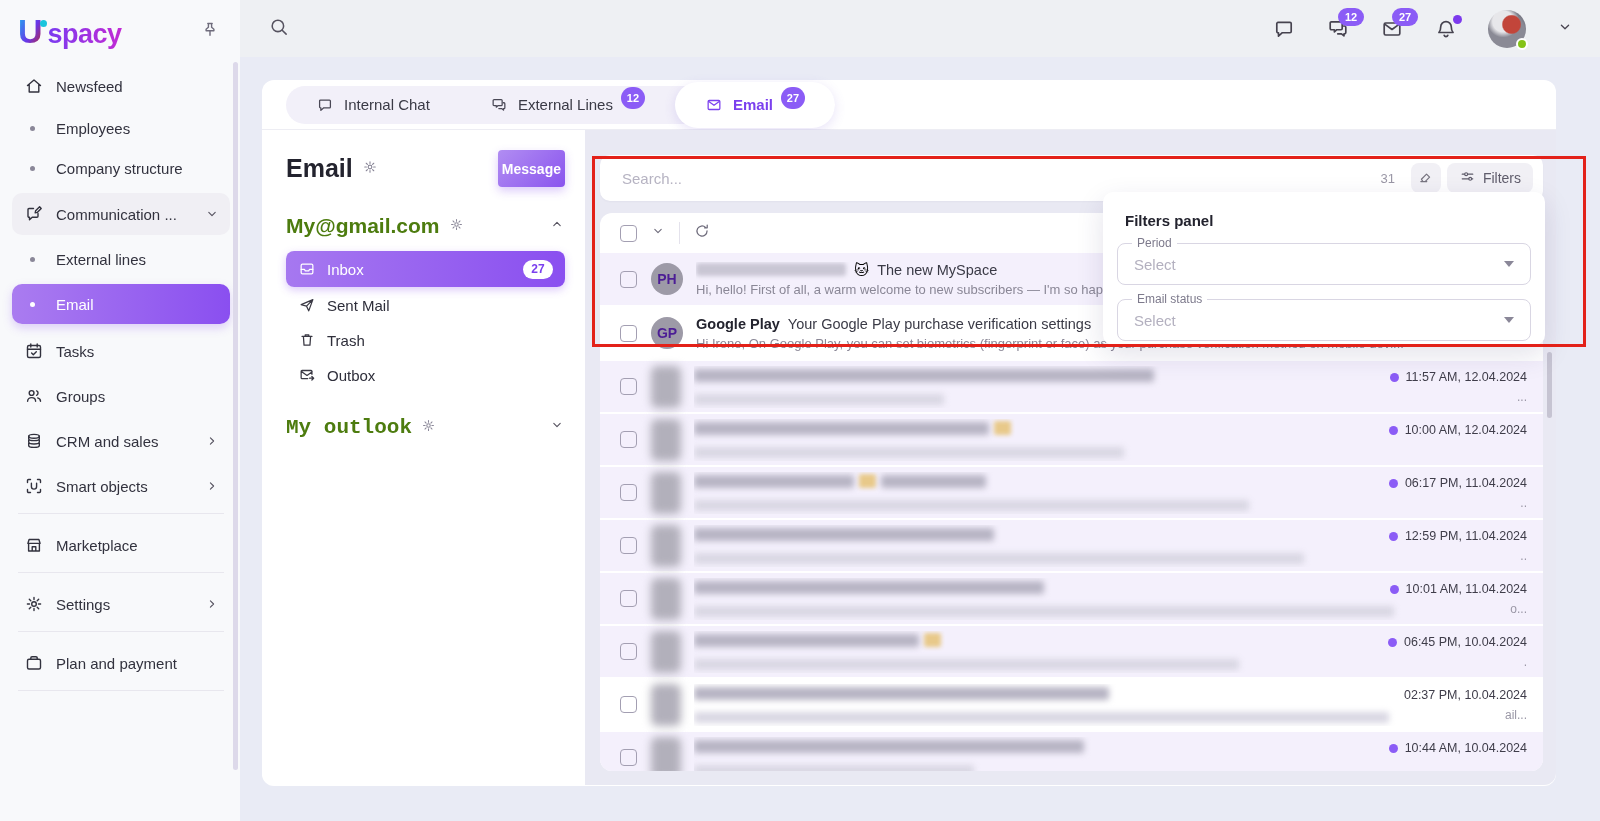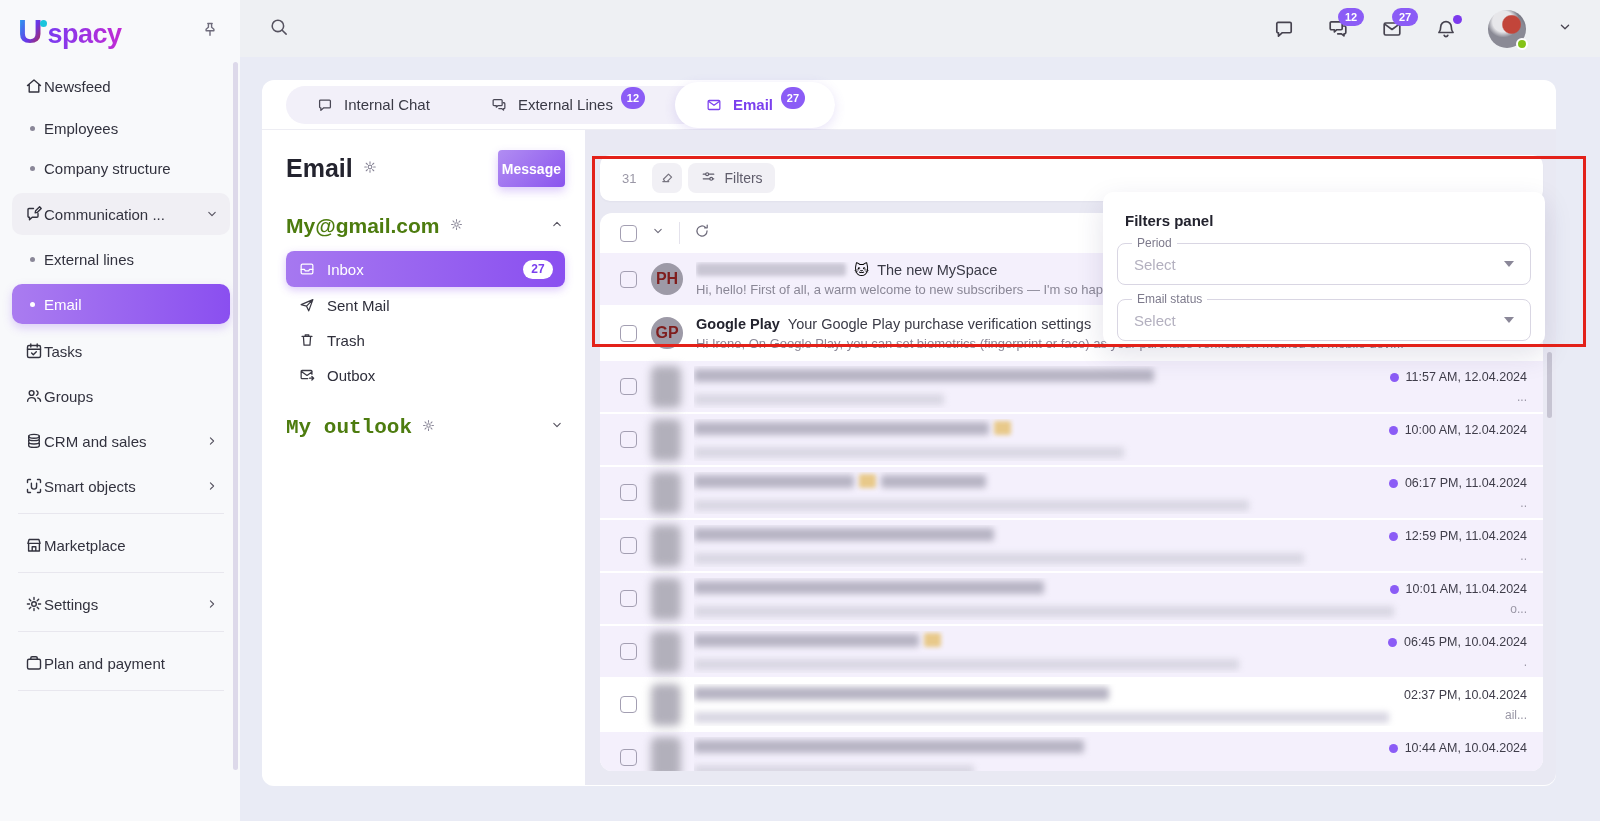--- a/index.html
+++ b/index.html
@@ -11,21 +11,21 @@
   .sidebar { position:absolute; left:0; top:0; width:240px; height:821px; background:#f8f9fb; z-index:5; }
   .logo-row { display:flex; align-items:center; justify-content:space-between; padding:14px 20px 10px 18px; }
   .logo { display:flex; align-items:baseline; cursor:pointer; }
   .logo-u { font-size:34px; font-weight:bold; background:linear-gradient(120deg,#19b5f1,#6a35e8 55%,#c0281f); -webkit-background-clip:text; background-clip:text; color:transparent; line-height:1; }
   .logo-dot { width:7px; height:7px; border-radius:50%; background:#19c4dd; margin-left:-3px; margin-right:1px; align-self:flex-start; margin-top:6px; }
   .logo-text { font-size:27px; font-weight:bold; background:linear-gradient(90deg,#7a3bf0,#c22ad4); -webkit-background-clip:text; background-clip:text; color:transparent; letter-spacing:-.5px; }
   .icn { display:inline-flex; align-items:center; justify-content:center; }
   .icn svg { display:block; }
   .pin-wrap { color:#6f6c7c; }
   nav.sb { padding:8px 10px 0 12px; }
-  .sb-item { display:flex; align-items:center; height:36px; padding:0 10px 0 12px; border-radius:10px; font-size:15px; color:#32323e; cursor:pointer; margin-bottom:9px; }
+  .sb-item { display:flex; align-items:center; gap:12px; height:36px; padding:0 10px 0 12px; border-radius:10px; font-size:15px; color:#32323e; cursor:pointer; margin-bottom:9px; }
   .sb-item .lbl { flex:1; white-space:nowrap; overflow:hidden; }
   .sb-group { background:#f0eff4; height:42px; }
   .sb-sub { padding-left:18px; height:31px; }
   .sb-dot { width:5px; height:5px; border-radius:50%; background:#8a8798; flex:none; margin-right:9px; }
   .sb-active { background:linear-gradient(90deg,#aa7cf0,#8a4ff0); color:#fff; height:40px; box-shadow:0 4px 10px rgba(138,79,240,.25); }
   .sb-active .sb-dot { background:#fff; }
   .sb-chev { color:#55525f; }
   .sb-divider { height:1px; background:#e8e7ee; margin:4px 6px 13px 6px; }
   .sb-scroll { position:absolute; right:2px; top:62px; width:5px; height:708px; border-radius:3px; background:#ddd9ea; }
 
@@ -81,21 +81,21 @@
   .mini-btn { height:30px; min-width:30px; border-radius:8px; background:#f1f0f5; border:none; color:#76737f; display:flex; align-items:center; justify-content:center; cursor:pointer; margin-left:6px; font-family:inherit; }
   .btn-filters { padding:0 12px; gap:7px; font-size:14px; color:#5f5c6b; }
 
   .listbox { position:absolute; left:15px; right:13px; top:83px; height:558px; background:#fff; border-radius:12px; overflow:hidden; }
   .listtoolbar { height:40px; display:flex; align-items:center; padding-left:20px; gap:13px; color:#6f6c7c; }
   .cb { width:17px; height:17px; border:1.5px solid #a39fb2; border-radius:4px; background:transparent; flex:none; cursor:pointer; }
   .tool-div { width:1px; height:22px; background:#e4e2ec; }
   .mrow { position:relative; height:53px; display:flex; align-items:center; padding:0 16px 0 20px; border-bottom:2px solid #fff; cursor:pointer; }
   .mrow.unread { background:#f4f0fc; }
   .mrow.clear-row { height:54px; }
-  .m-avatar { width:32px; height:32px; border-radius:50%; background:#9d9aa7; color:#7f1d1d; font-size:16px; font-weight:bold; display:flex; align-items:center; justify-content:center; margin-left:14px; flex:none; }
+  .m-avatar { width:32px; height:32px; border-radius:50%; background:#9d9aa7; color:#4c1d95; font-size:14px; font-weight:bold; display:flex; align-items:center; justify-content:center; margin-left:14px; flex:none; }
   .m-avatar-blur { width:30px; height:42px; border-radius:6px; background:#b2b0bb; filter:blur(4px); margin-left:14px; flex:none; }
   .m-main { flex:1; margin-left:13px; overflow:hidden; }
   .m-line1 { display:flex; align-items:center; gap:8px; font-size:14.5px; white-space:nowrap; }
   .m-sender { font-weight:bold; color:#23232e; }
   .m-subject { color:#3a3a46; }
   .m-preview { font-size:13px; color:#8a8796; white-space:nowrap; overflow:hidden; margin-top:4px; }
   .blur-name { display:inline-block; width:150px; height:13px; border-radius:3px; background:#c9c6d4; filter:blur(2px); }
   .bar { height:13px; border-radius:2px; background:#b7b4c4; display:inline-block; vertical-align:middle; }
   .bar2 { height:11px; background:#d9d7e3; }
   .bar-blur { filter:blur(3px); }
@@ -419,20 +419,21 @@
             <span class="mn-acc-chev" id="acc2-chev-slot"><span class="icn">
                   <svg width="16" height="16" viewBox="0 0 20 20" fill="none" stroke="currentColor" stroke-width="1.4" stroke-linecap="round" stroke-linejoin="round">
                     <path d="M6 8l4 4 4-4"></path>
                   </svg>
                 </span></span>
           </div>
         </section>
 
         <section class="maillist">
           <div class="searchbar">
+            <input type="text" placeholder="Search..." style="">
             <span class="search-count">31</span>
             <button class="mini-btn">
                 <span id="eraser-slot"><span class="icn">
                     <svg width="17" height="17" viewBox="0 0 20 20" fill="none" stroke="currentColor" stroke-width="1.4" stroke-linecap="round" stroke-linejoin="round">
                       <path d="M5.2 13.2l6-6 3.6 3.6-5.2 5.2H7z M4.5 16h7"></path>
                     </svg>
                   </span></span>
               </button>
             <button class="mini-btn btn-filters">
                 <span id="sliders-slot"><span class="icn">

